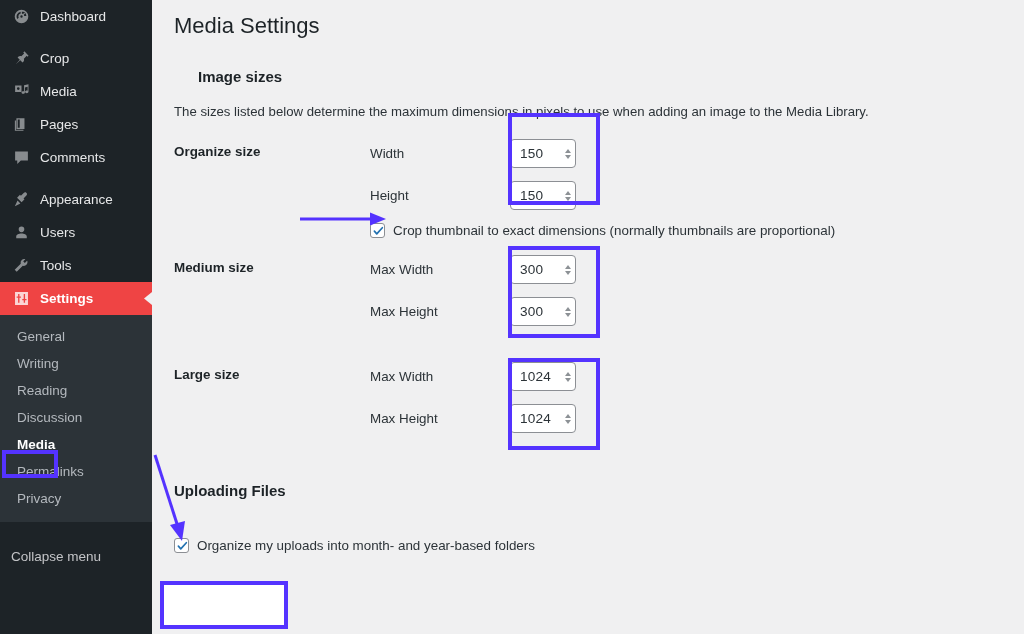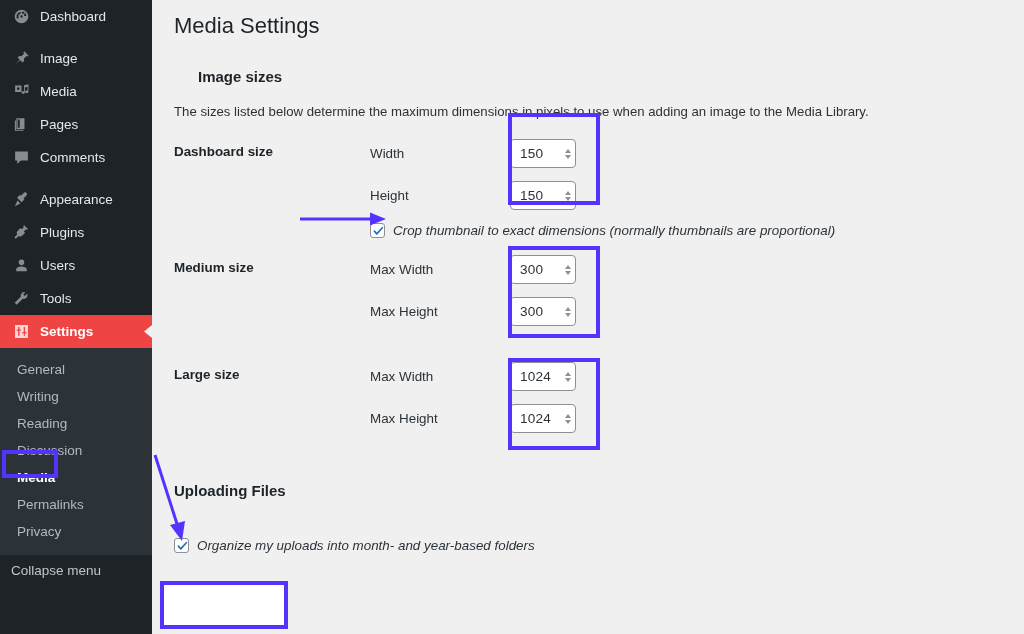--- a/index.html
+++ b/index.html
@@ -55,21 +55,21 @@
     display: flex; align-items: center;
     padding-left: 17px;
     font-size: 13.5px;
     color: #b4b9be;
     position: relative;
   }
   .submenu-item.current { color: #fff; font-weight: 700; }
 
   .collapse-wrap { margin-top: 8px; }
   .collapse {
-    display: flex; align-items: flex-start;
+    display: flex; align-items: flex-end;
     height: 34px; padding-left: 11px;
     font-size: 13.5px; color: #c3c4c7;
   }
   .collapse .mi-icon svg { fill: #a7aaad; }
 
   
   #content {
     flex: 1; position: relative;
     background: #f0f0f1;
     padding: 0 0 0 22px;
@@ -119,21 +119,21 @@
   .num-input .val { line-height: 1; letter-spacing: .2px; }
   .spin { display: flex; flex-direction: column; align-items: center; justify-content: center; gap: 2px; opacity: .65; }
   .spin i {
     display: block; width: 0; height: 0;
     border-left: 3.2px solid transparent;
     border-right: 3.2px solid transparent;
   }
   .spin i.up { border-bottom: 4px solid #50575e; }
   .spin i.dn { border-top: 4px solid #50575e; }
 
-  .cb-row { display: flex; align-items: center; margin-top: 2px; font-style: italic; }
+  .cb-row { display: flex; align-items: center; margin-top: 2px; }
   .cbx {
     width: 15px; height: 15px; flex: 0 0 15px;
     background: #fff;
     border: 1px solid #8c8f94;
     border-radius: 3px;
     position: relative;
     margin-right: 8px;
   }
   .cbx svg { position: absolute; left: 0px; top: -1px; width: 15px; height: 16px; }
   .cb-text { font-size: 13.4px; color: #2c3338; }
@@ -178,21 +178,21 @@
     </div>
 
     <div class="menu-sep"></div>
 
     <div class="menu-item">
       <span class="mi-icon">
         <svg viewBox="0 0 20 20">
             <path d="M13.3 1.8l-1.2 1.2 1 1-3.3 3.3c-1.1-.4-2.3-.3-3.2.4L5.4 8.9l2.6 2.6-4.7 5.2 5.3-4.7 2.6 2.6 1.2-1.2c.7-.9.8-2.1.4-3.2l3.3-3.3 1 1 1.2-1.2-4.9-5.1z"></path>
           </svg>
       </span>
-      <span class="mi-label">Image</span>
+      <span class="mi-label">Crop</span>
     </div>
 
     <div class="menu-item">
       <span class="mi-icon">
         <svg viewBox="0 0 20 20">
             <path d="M2.5 3h7.5v7.5h-7.5zM6.2 5a1.6 1.6 0 1 0 0 3.2 1.6 1.6 0 0 0 0-3.2zM13 2.6v7.2c-.3-.15-.64-.24-1-.24-1.1 0-2 .72-2 1.6s.9 1.6 2 1.6 2-.72 2-1.6V5.4l3.2-.9V9c-.3-.15-.64-.24-1-.24-1.1 0-2 .72-2 1.6s.9 1.6 2 1.6 2-.72 2-1.6V1.6L13 2.6z"></path>
           </svg>
       </span>
       <span class="mi-label">Media</span>
     </div>
@@ -219,28 +219,20 @@
 
     <div class="menu-item">
       <span class="mi-icon">
         <svg viewBox="0 0 20 20">
             <path d="M15.6 2.1c-.9-.9-2.1-.7-3 .2l-3.3 3.3-1.1-1.1-3.4 3.4 5.3 5.3 3.4-3.4-1.1-1.1 3.3-3.3c.9-.9 1.1-2.1.2-3zM5.3 11.3L2.2 17.8l6.5-3.1-3.4-3.4z"></path>
           </svg>
       </span>
       <span class="mi-label">Appearance</span>
     </div>
 
-    <div class="menu-item">
-      <span class="mi-icon">
-        <svg viewBox="0 0 20 20">
-            <path d="M13.1 1.4l-1.3 1.3 1 1-2.6 2.6-1.5-1.5-3.3 3.3c-1.2 1.2-1.3 3-.4 4.3l-3.3 3.3 1.6 1.6 3.3-3.3c1.3.9 3.1.8 4.3-.4l3.3-3.3-1.5-1.5 2.6-2.6 1 1 1.3-1.3-4.5-4.5z"></path>
-          </svg>
-      </span>
-      <span class="mi-label">Plugins</span>
-    </div>
 
     <div class="menu-item">
       <span class="mi-icon">
         <svg viewBox="0 0 20 20">
             <path d="M10 9.6a3.3 3.3 0 1 0 0-6.6 3.3 3.3 0 0 0 0 6.6zM10 11.2c-3.1 0-6.2 1.6-6.2 3.4v2.2h12.4v-2.2c0-1.8-3.1-3.4-6.2-3.4z"></path>
           </svg>
       </span>
       <span class="mi-label">Users</span>
     </div>
 
@@ -309,21 +301,21 @@
     <h1 class="page-title">Media Settings</h1>
 
     <h2 class="section-title">Image sizes</h2>
 
     <p class="desc">The sizes listed below determine the maximum dimensions in pixels to use when adding an image to the Media Library.</p>
 
     <table class="form-table">
       <tbody>
 
         <tr>
-          <th>Dashboard size</th>
+          <th>Organize size</th>
           <td>
             <div class="size-row">
               <span class="fl-label">Width</span>
               <div class="num-input">
                 <span class="val">150</span>
                 <span class="spin">
                     <i class="up"></i>
                     <i class="dn"></i>
                   </span>
               </div>

